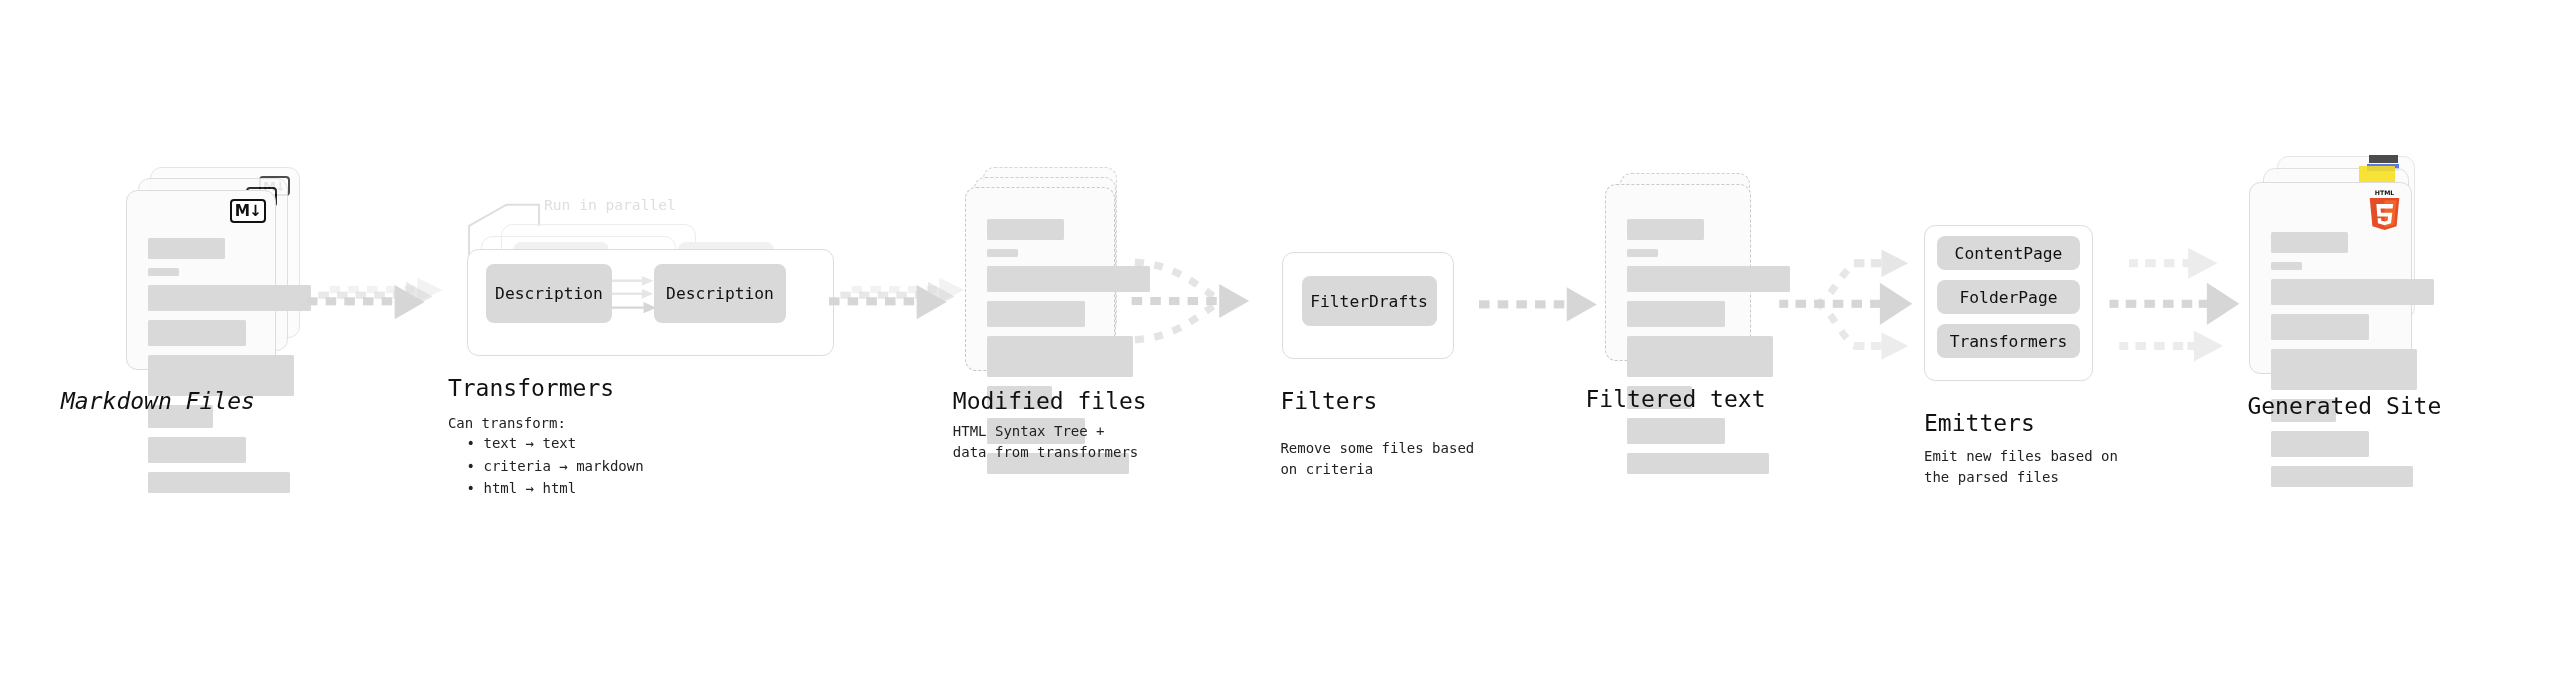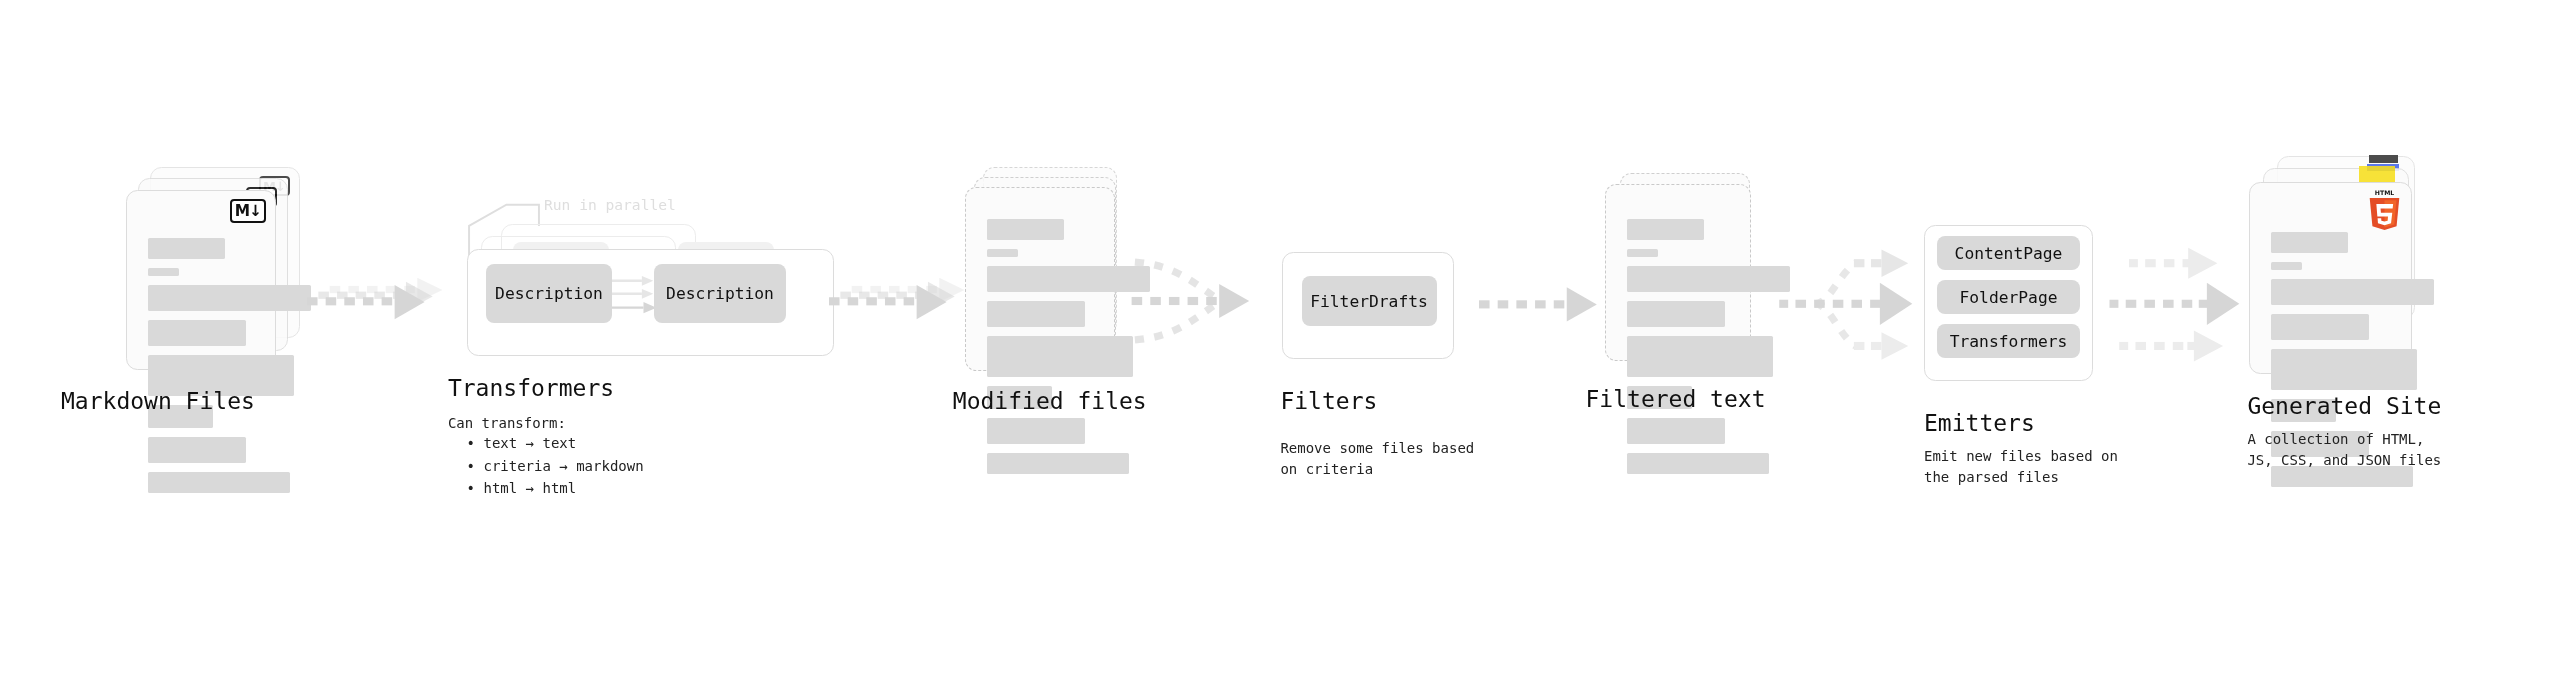--- a/index.html
+++ b/index.html
@@ -109,21 +109,21 @@
             <div class="bar" style="width: 31px; height: 8.1px;"></div>
             <div class="bar" style="width: 163px; height: 26px;"></div>
             <div class="bar" style="width: 98px; height: 26px;"></div>
             <div class="bar" style="width: 146px; height: 41px;"></div>
             <div class="bar" style="width: 65px; height: 23px;"></div>
             <div class="bar" style="width: 98px; height: 26px;"></div>
             <div class="bar" style="width: 142px; height: 21px;"></div>
           </div>
       </div>
     </div>
-    <div class="title" style="left:-65px; top:221px;">Markdown Files</div>
+    <div class="title" style="left:-65px; top:221px;font-style:italic;">Markdown Files</div>
   </div>
 
   <div class="node" style="left:307px; top:268px;">
     <svg width="146" height="65" viewBox="0 0 180 80">
       <g fill="#d6d6d6">
         <g opacity="0.3" transform="translate(28,-14)">
           <rect x="0" y="36" width="13" height="9"></rect>
             <rect x="23" y="36" width="13" height="9"></rect>
           <rect x="46" y="36" width="13" height="9"></rect>
             <rect x="69" y="36" width="13" height="9"></rect>
@@ -230,20 +230,22 @@
             <div class="bar" style="width: 163px; height: 26px;"></div>
             <div class="bar" style="width: 98px; height: 26px;"></div>
             <div class="bar" style="width: 146px; height: 41px;"></div>
             <div class="bar" style="width: 65px; height: 23px;"></div>
             <div class="bar" style="width: 98px; height: 26px;"></div>
             <div class="bar" style="width: 142px; height: 21px;"></div>
           </div>
       </div>
     </div>
     <div class="title" style="left:-12.2px; top:221px;">Modified files</div>
+    <div class="subtitle" style="left:-12.2px; top:254px;">HTML Syntax Tree +
+data from transformers</div>
   </div>
 
   <div class="node" style="left:1130px; top:244px;">
     <svg width="150" height="114" viewBox="0 0 185 140">
       <g stroke="#dcdcdc" stroke-width="9" fill="none" stroke-dasharray="11 13" stroke-linecap="butt" opacity="0.75">
         <path d="M6 22 C58 26, 78 48, 112 70"></path>
         <path d="M6 118 C58 114, 78 92, 112 70"></path>
       </g>
       <g fill="#d6d6d6">
         <rect x="2" y="65" width="13" height="10"></rect>
@@ -386,18 +388,16 @@
             <div class="bar" style="width: 163px; height: 26px;"></div>
             <div class="bar" style="width: 98px; height: 26px;"></div>
             <div class="bar" style="width: 146px; height: 41px;"></div>
             <div class="bar" style="width: 65px; height: 23px;"></div>
             <div class="bar" style="width: 98px; height: 26px;"></div>
             <div class="bar" style="width: 142px; height: 21px;"></div>
           </div>
       </div>
     </div>
     <div class="title" style="left:-1.6px; top:237px;">Generated Site</div>
-    <div class="subtitle" style="left:-1.6px; top:273px;">A collection of HTML,
-JS, CSS, and JSON files</div>
   </div>
 
 </div>
 
 
 </body></html>

